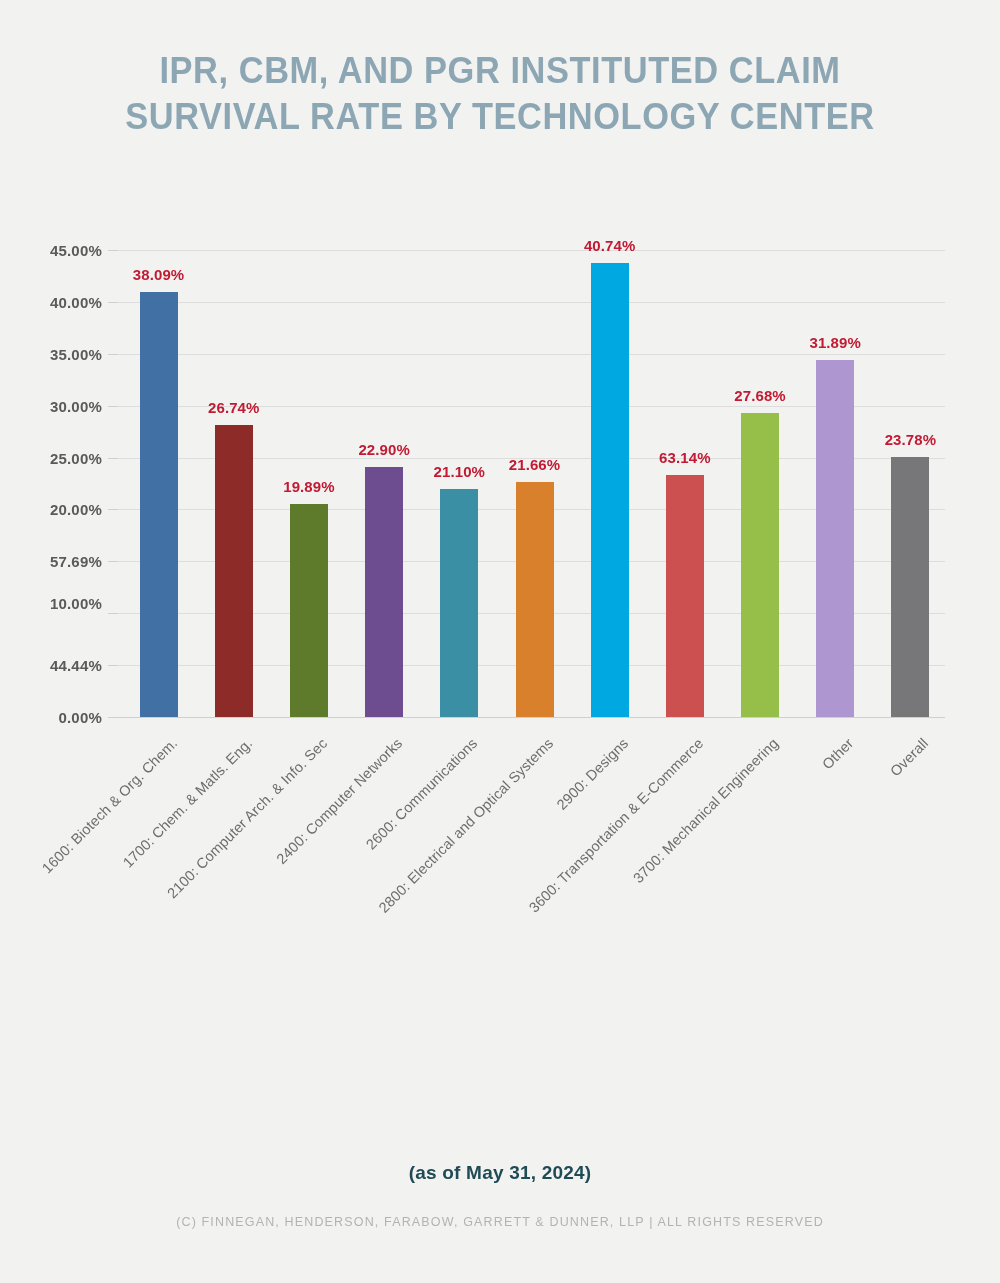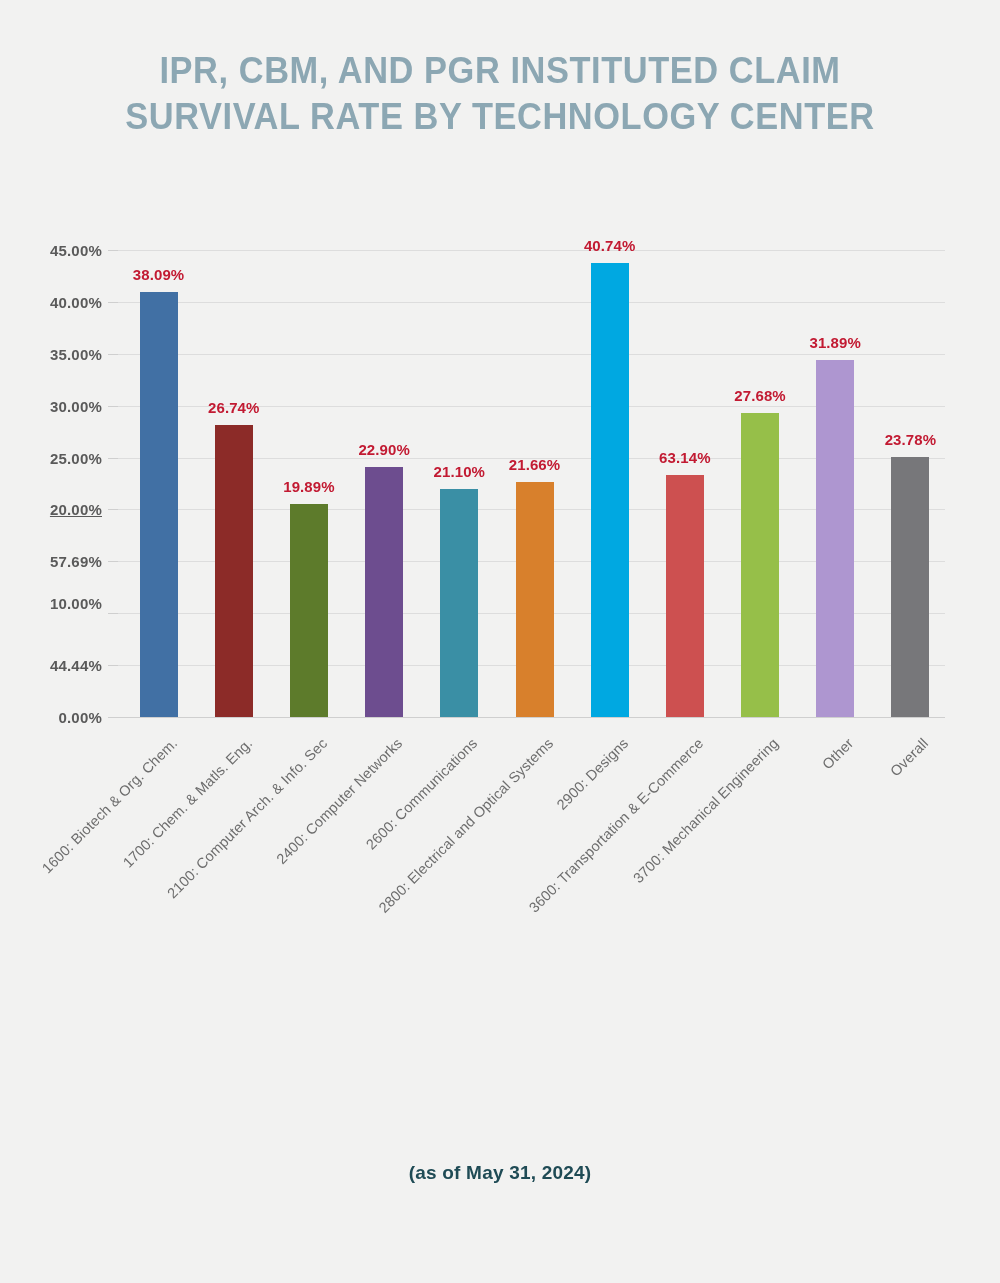--- a/index.html
+++ b/index.html
@@ -156,21 +156,21 @@
 
     <div id="y-axis">
         <div class="ylabel" style="left: 18px; top: 710px;">0.00%</div>
         <div class="ytickmark" style="left: 108px; top: 717px;"></div>
         <div class="ylabel" style="left: 18px; top: 658.111px;">44.44%</div>
         <div class="ytickmark" style="left: 108px; top: 665.111px;"></div>
         <div class="ylabel" style="left: 18px; top: 596px;">10.00%</div>
         <div class="ytickmark" style="left: 108px; top: 613.222px;"></div>
         <div class="ylabel" style="left: 18px; top: 554.333px;">57.69%</div>
         <div class="ytickmark" style="left: 108px; top: 561.333px;"></div>
-        <div class="ylabel" style="left: 18px; top: 502.444px; text-decoration: underline;">20.00%</div>
+        <div class="ylabel" style="left: 18px; top: 502.444px;">20.00%</div>
         <div class="ytickmark" style="left: 108px; top: 509.444px;"></div>
         <div class="ylabel" style="left: 18px; top: 450.556px;">25.00%</div>
         <div class="ytickmark" style="left: 108px; top: 457.556px;"></div>
         <div class="ylabel" style="left: 18px; top: 387px; margin-top: 12px;">30.00%</div>
         <div class="ytickmark" style="left: 108px; top: 405.667px;"></div>
         <div class="ylabel" style="left: 18px; top: 346.778px;">35.00%</div>
         <div class="ytickmark" style="left: 108px; top: 353.778px;"></div>
         <div class="ylabel" style="left: 18px; top: 294.889px;">40.00%</div>
         <div class="ytickmark" style="left: 108px; top: 301.889px;"></div>
         <div class="ylabel" style="left: 18px; top: 243px;">45.00%</div>
@@ -229,14 +229,15 @@
         <div class="xlabel" style="left: 619.682px; top: 735px; width: 340px; margin-left: -340px;">2900: Designs</div>
         <div class="xlabel" style="left: 694.864px; top: 735px; width: 340px; margin-left: -340px;">3600: Transportation &amp; E-Commerce</div>
         <div class="xlabel" style="left: 770.045px; top: 735px; width: 340px; margin-left: -340px;">3700: Mechanical Engineering</div>
         <div class="xlabel" style="left: 845.227px; top: 735px; width: 340px; margin-left: -340px;">Other</div>
         <div class="xlabel" style="left: 920.409px; top: 735px; width: 340px; margin-left: -340px;">Overall</div>
       </div>
 
   </div>
 
   <div class="asof">(as of May 31, 2024)</div>
+  <div class="copyright">(C) FINNEGAN, HENDERSON, FARABOW, GARRETT &amp; DUNNER, LLP | ALL RIGHTS RESERVED</div>
 
 </div>
 
 </body></html>

